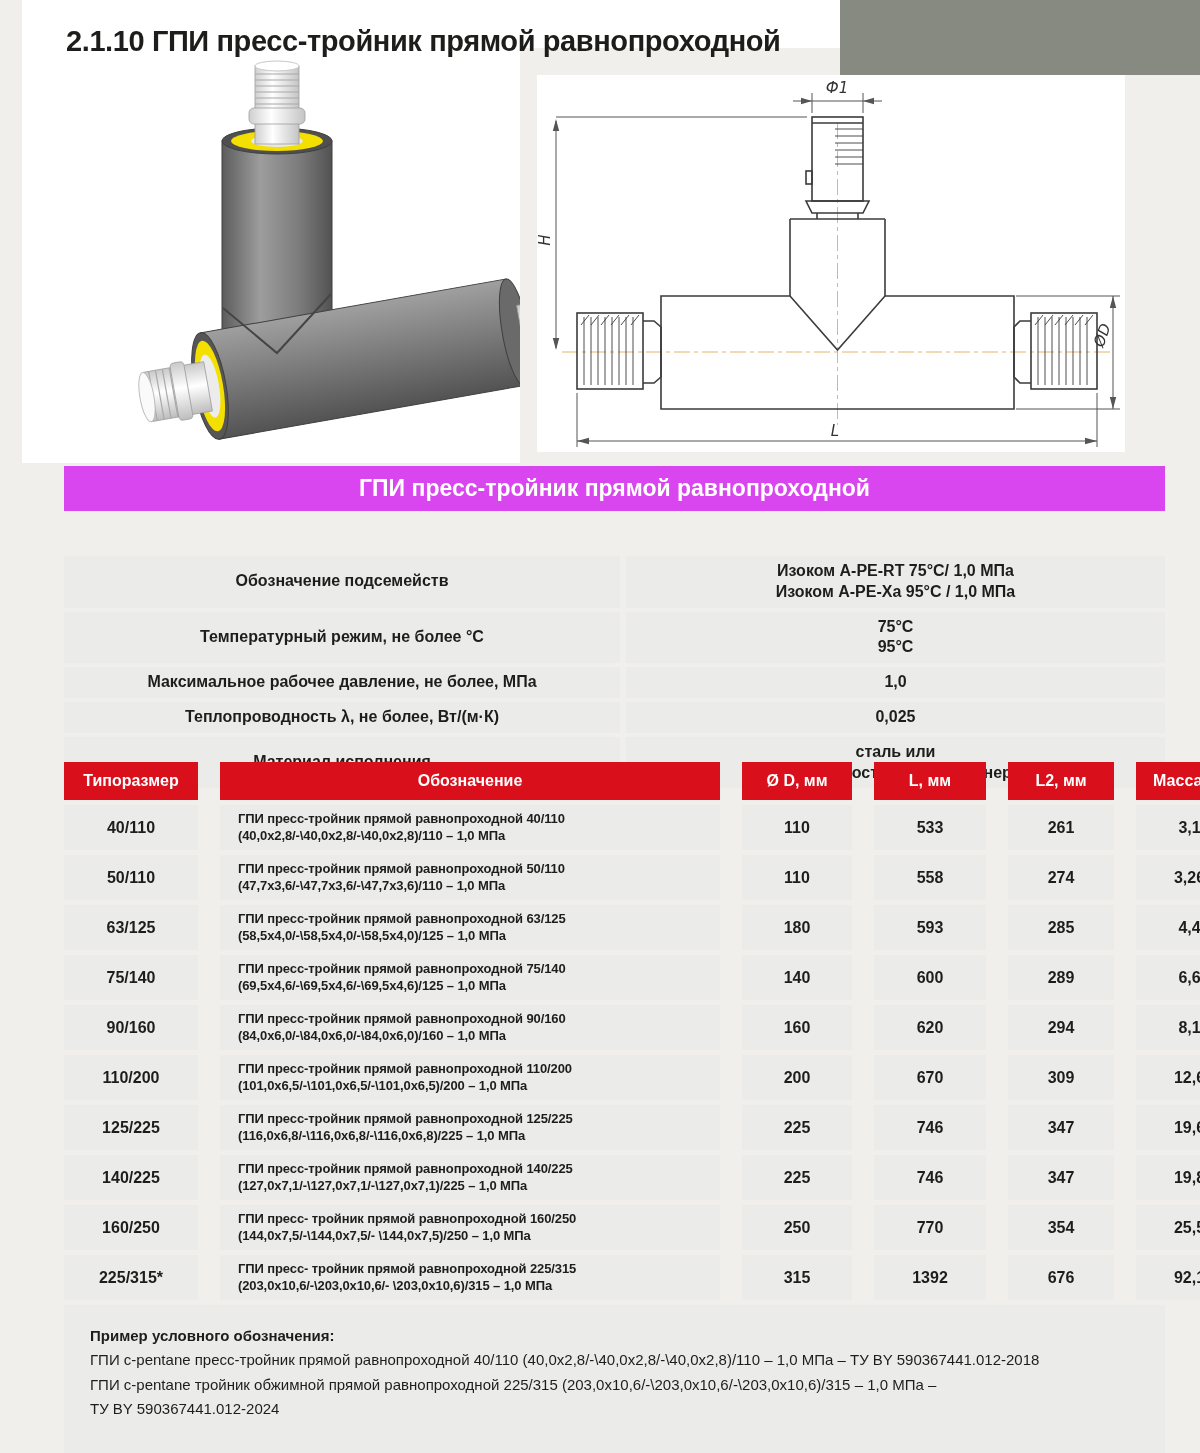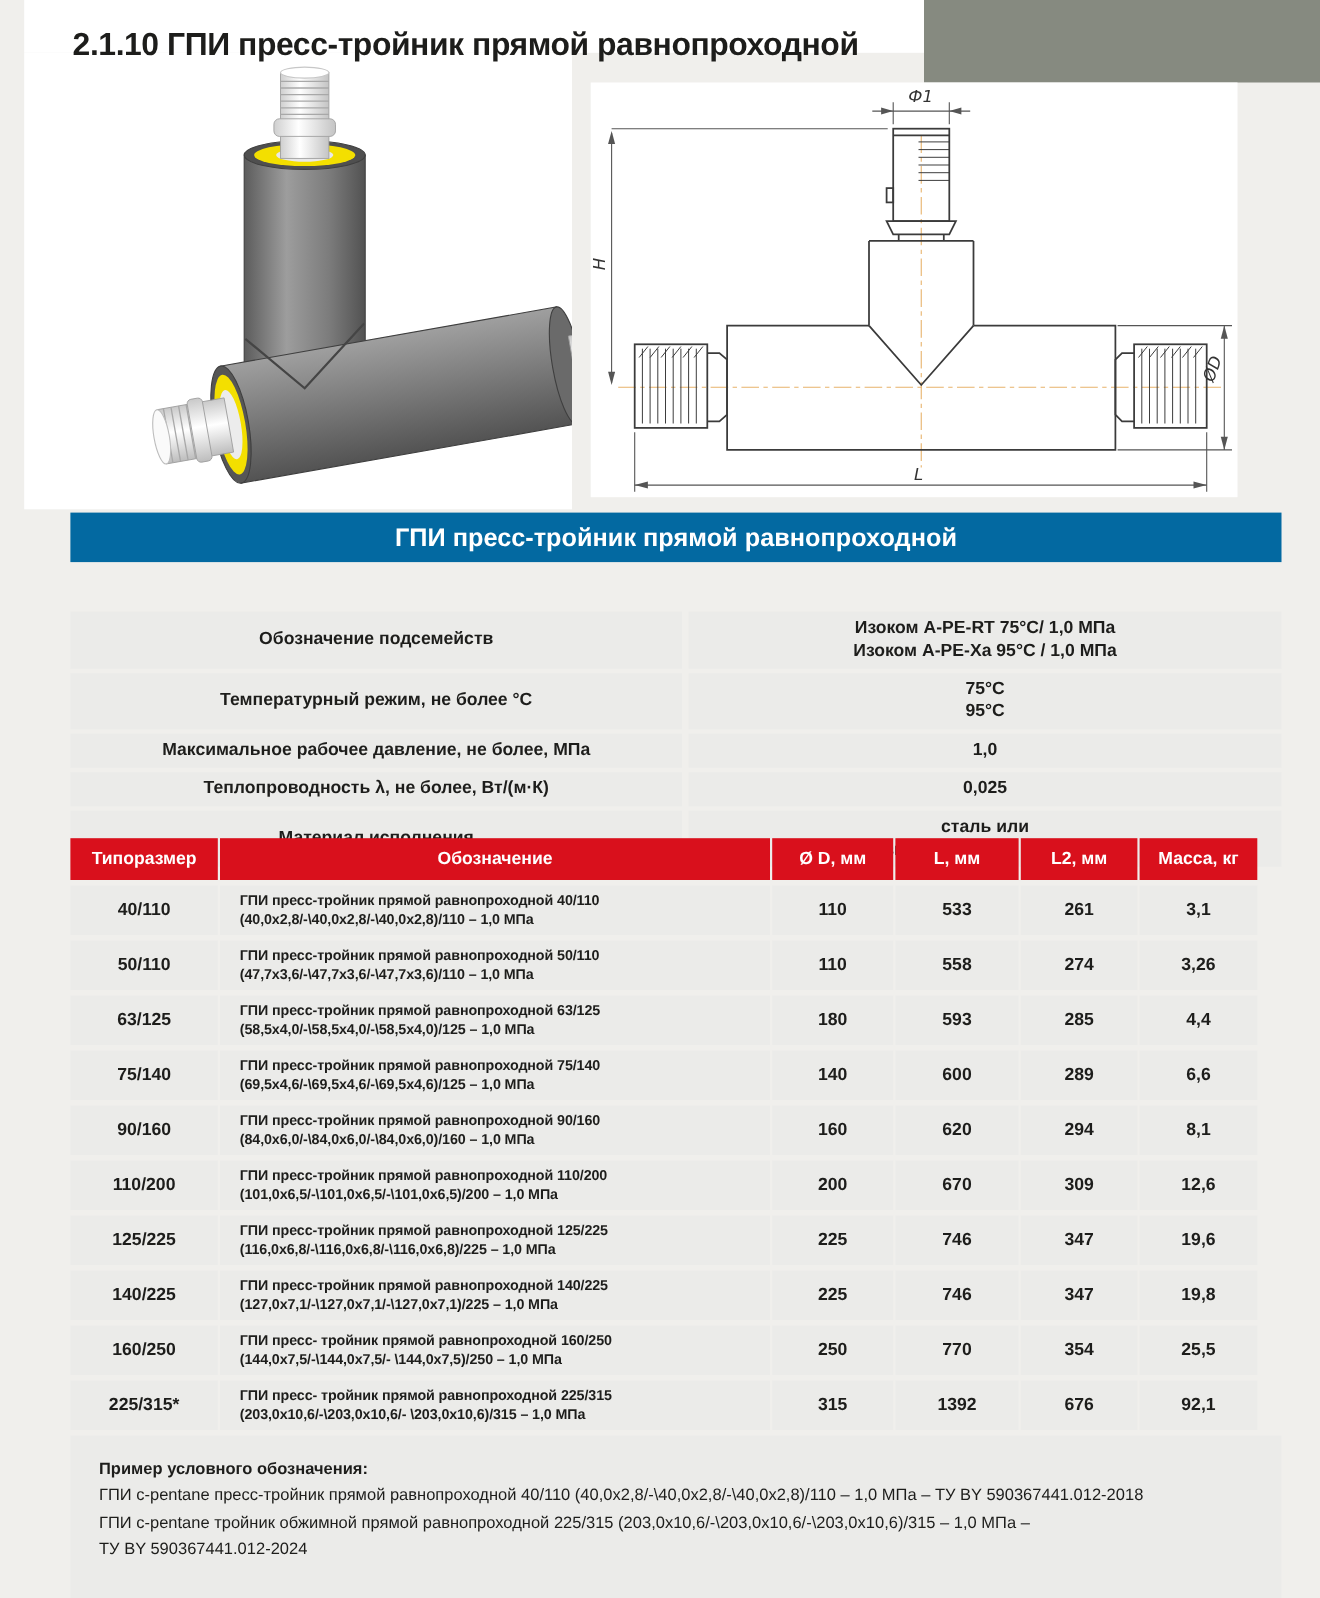--- a/index.html
+++ b/index.html
@@ -9,32 +9,32 @@
   .panel-title{left:22px;top:0;width:818px;height:48px;}
   .panel-photo{left:22px;top:48px;width:498px;height:415px;}
   .panel-drawing{left:537px;top:75px;width:588px;height:377px;}
   .dark-strip{position:absolute;left:840px;top:0;width:360px;height:75px;background:#868a80;}
 
   .title{position:absolute;left:66px;top:6px;font-size:29px;font-weight:bold;letter-spacing:-0.4px;}
 
   .photo{position:absolute;left:60px;top:56px;width:460px;height:400px;}
   .drawing{position:absolute;left:537px;top:75px;width:588px;height:377px;}
 
-  .banner{position:absolute;left:64px;top:466px;width:1101px;height:45px;background:#0369a1;
+  .banner{position:absolute;left:64px;top:466px;width:1101px;height:45px;background:#d946ef;
           color:#fff;display:flex;align-items:center;justify-content:center;
           font-size:23px;font-weight:bold;}
 
   .specs{position:absolute;left:64px;top:516px;width:1101px;display:flex;flex-direction:column;gap:4px;margin-top:40px;}
   .srow{display:grid;grid-template-columns:556px 539px;column-gap:6px;}
   .scell{background:#ebebe9;display:flex;align-items:center;justify-content:center;text-align:center;
          font-weight:bold;font-size:16px;line-height:1.3;padding:5px 10px;box-sizing:border-box;
          white-space:pre-line;}
 
   .dtable{position:absolute;left:64px;top:762px;width:1101px;display:flex;flex-direction:column;gap:5px;}
-  .thead,.trow{display:grid;grid-template-columns:134px 500px 110px 112px 106px 107px;column-gap:2px;}
+  .thead,.trow{display:grid;grid-template-columns:134px 500px 110px 112px 106px 107px;column-gap:22px;}
   .thead{height:38px;}
   .th{background:#d9101c;color:#fff;font-weight:bold;font-size:16px;display:flex;
       align-items:center;justify-content:center;}
   .trow{height:45px;}
   .cell{background:#ebebe9;display:flex;align-items:center;justify-content:center;
         font-size:16px;font-weight:bold;}
   .c-des{justify-content:flex-start;text-align:left;padding:0 8px 0 18px;font-size:13px;
          line-height:1.25;white-space:pre-line;letter-spacing:-0.1px;}
 
   .footer{position:absolute;left:64px;top:1305px;width:1101px;height:148px;background:#ebebe9;

